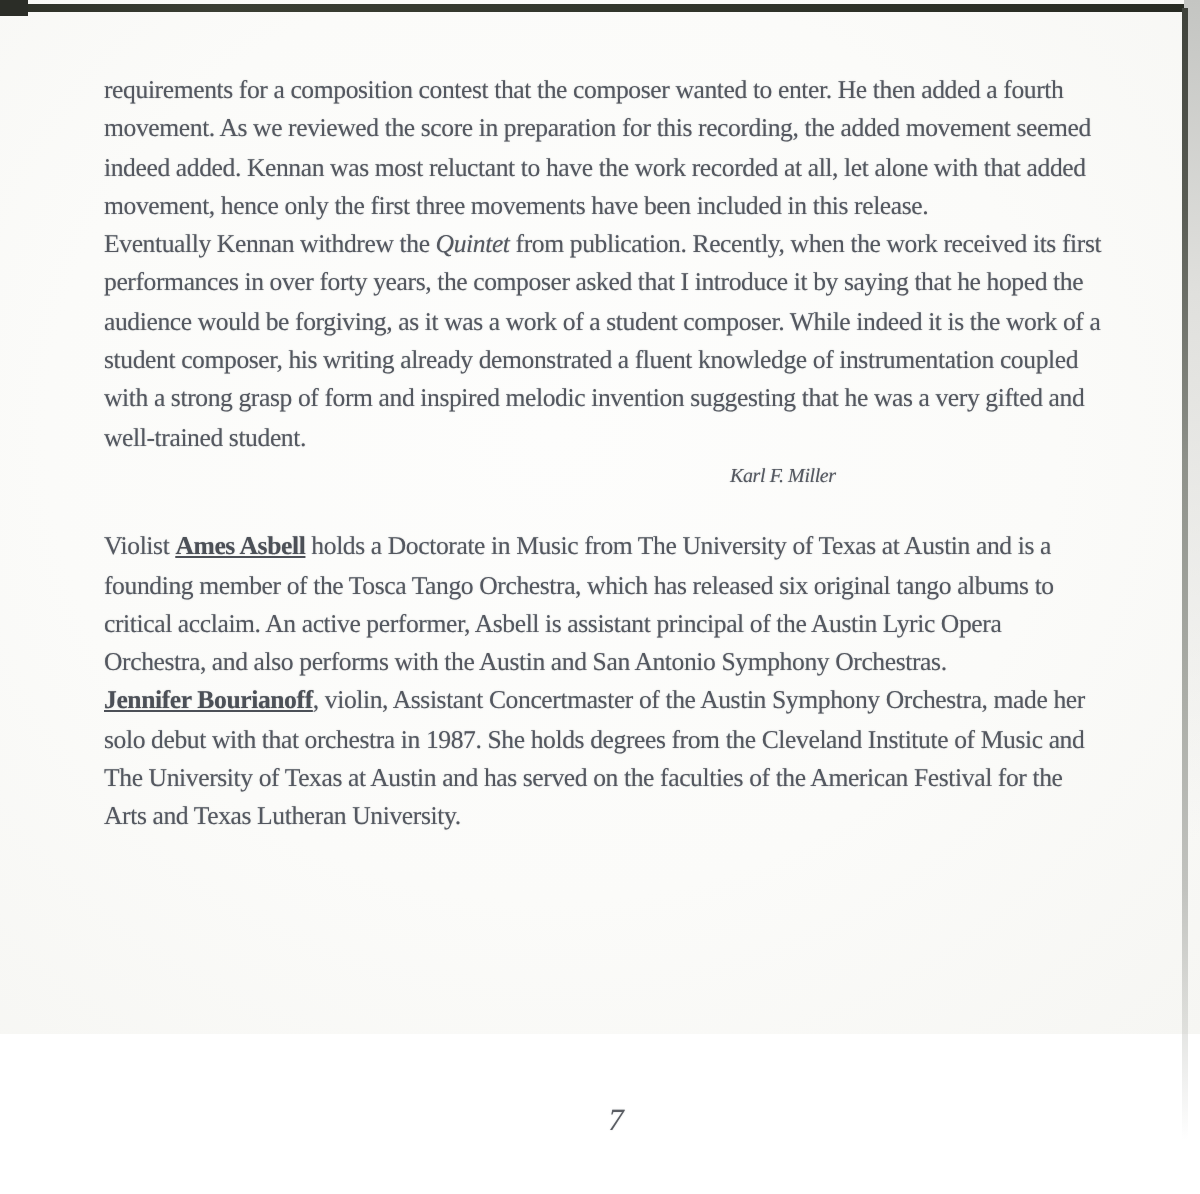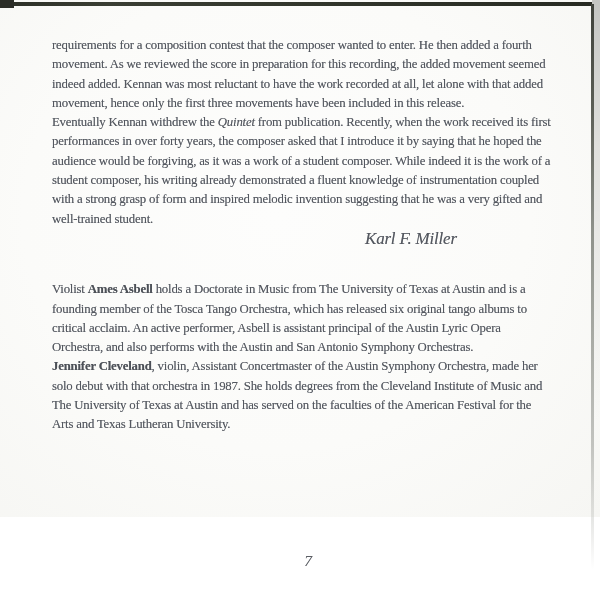--- a/index.html
+++ b/index.html
@@ -42,25 +42,25 @@
     line-height: 19.3px;
     letter-spacing: -0.2px;
     text-shadow: 0 0 0.6px rgba(90, 95, 102, 0.55);
   }
   .content p { margin: 0; }
   .p1 { margin-bottom: 21px; }
   .p2 { margin-bottom: 12px; }
   .signature {
     font-style: italic;
     margin-left: 313px;
-    margin-bottom: 32px;
-    font-size: 17px;
+    margin-bottom: 16px;
+    font-size: 10px;
   }
   .p3 { margin-bottom: 17px; }
-  .content b { font-weight: bold; color: #4c5057; }
+  .content b { font-weight: bold; color: #4c5057; text-decoration: underline; }
   .content i { }
 
   .page-number {
     position: absolute;
     left: 0; top: 552px; width: 616px;
     text-align: center;
     font-family: "Liberation Serif", serif;
     font-style: italic;
     font-size: 15.5px;
     color: #5a5d63;
@@ -78,17 +78,17 @@
 
   <div class="content">
     <p class="p1">requirements for a composition contest that the composer wanted to enter. He then added a fourth movement. As we reviewed the score in preparation for this recording, the added movement seemed indeed added. Kennan was most reluctant to have the work recorded at all, let alone with that added movement, hence only the first three movements have been included in this release.</p>
 
     <p class="p2"><span>Eventually Kennan withdrew the </span><i>Quintet</i><span> from publication. Recently, when the work received its first performances in over forty years, the composer asked that I introduce it by saying that he hoped the audience would be forgiving, as it was a work of a student composer. While indeed it is the work of a student composer, his writing already demonstrated a fluent knowledge of instrumentation coupled with a strong grasp of form and inspired melodic invention suggesting that he was a very gifted and well-trained student.</span></p>
 
     <div class="signature">Karl F. Miller</div>
 
     <p class="p3"><span>Violist </span><b>Ames Asbell</b><span> holds a Doctorate in Music from The University of Texas at Austin and is a founding member of the Tosca Tango Orchestra, which has released six original tango albums to critical acclaim. An active performer, Asbell is assistant principal of the Austin Lyric Opera Orchestra, and also performs with the Austin and San Antonio Symphony Orchestras.</span></p>
 
-    <p class="p4"><b>Jennifer Cleveland</b><span>, violin, Assistant Concertmaster of the Austin Symphony Orchestra, made her solo debut with that orchestra in 1987. She holds degrees from the Cleveland Institute of Music and The University of Texas at Austin and has served on the faculties of the American Festival for the Arts and Texas Lutheran University.</span></p>
+    <p class="p4"><b>Jennifer Bourianoff</b><span>, violin, Assistant Concertmaster of the Austin Symphony Orchestra, made her solo debut with that orchestra in 1987. She holds degrees from the Cleveland Institute of Music and The University of Texas at Austin and has served on the faculties of the American Festival for the Arts and Texas Lutheran University.</span></p>
   </div>
 
   <div class="page-number">7</div>
 </div>
 
 </body></html>

